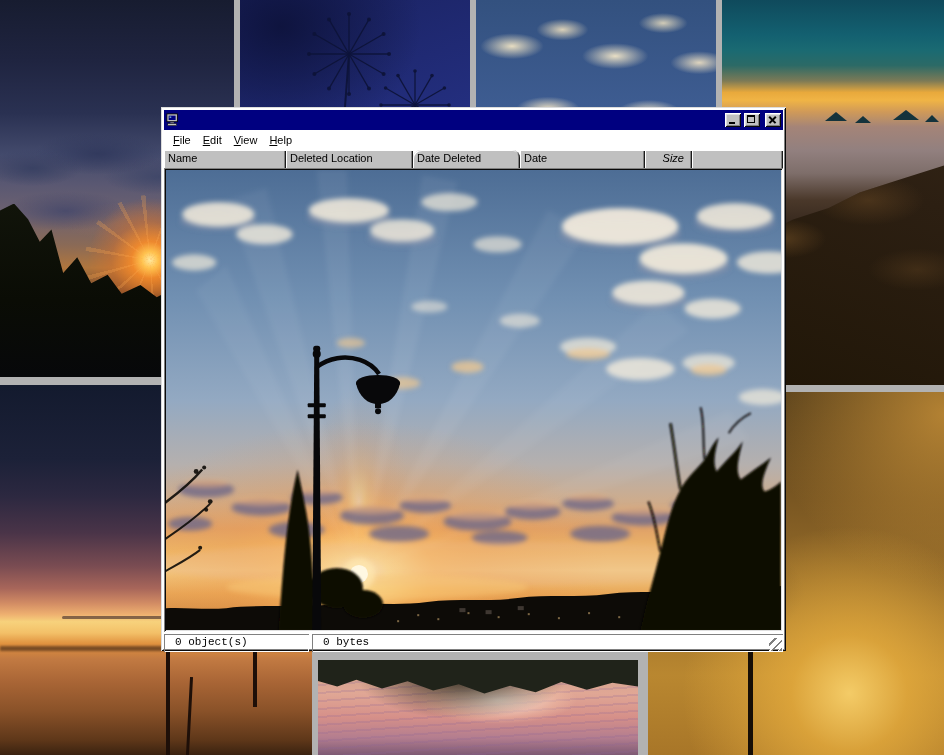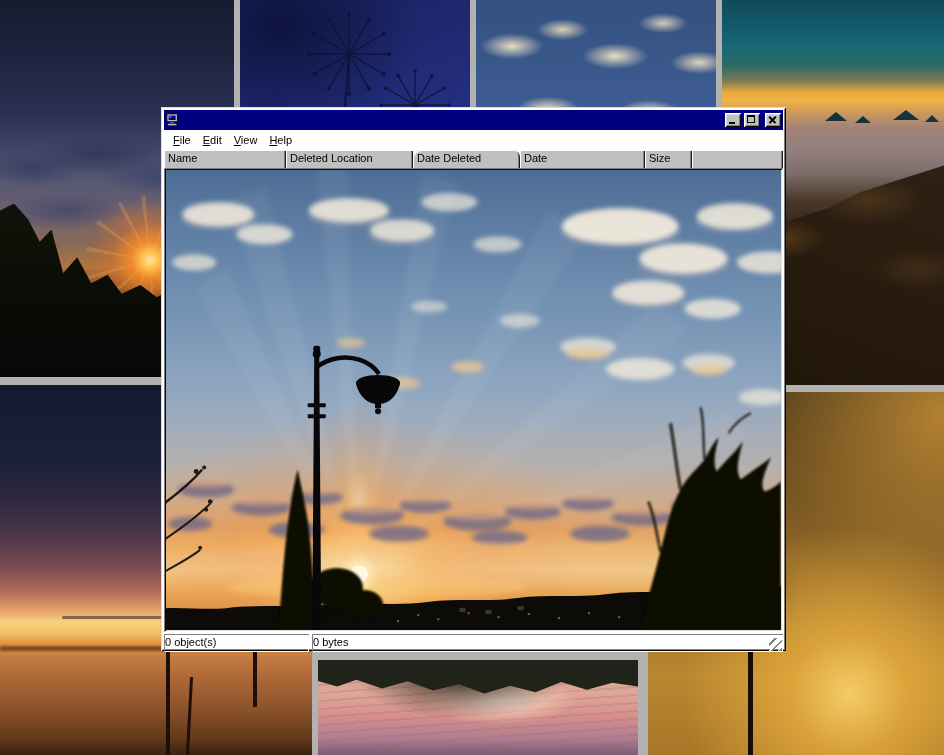--- a/index.html
+++ b/index.html
@@ -101,27 +101,27 @@
   .g-max{position:absolute;left:3px;top:2px;width:8px;height:8px;border:1px solid #000;border-top-width:2px;box-sizing:border-box;}
   .g-x1,.g-x2{position:absolute;left:3px;top:6px;width:9px;height:1.6px;background:#000;}
   .g-x1{transform:rotate(45deg);} .g-x2{transform:rotate(-45deg);}
   .menubar{height:20px;flex:0 0 20px;display:flex;align-items:center;padding-left:3px;font-size:11px;color:#000;}
   .menu-item{padding:2px 6px;cursor:default;}
   .accel{text-decoration:underline;}
   .headerrow{height:17px;flex:0 0 17px;display:flex;font-size:11px;color:#000;margin:0 0 1px 0;}
   .col{box-sizing:border-box;height:32px;line-height:16px;padding:0 4px;background:#c0c0c0;
     box-shadow:inset 1px 1px 0 #ffffff, inset -1px -1px 0 #1a1a1a, inset -2px -2px 0 #808080;
     overflow:hidden;white-space:nowrap;}
-  .col.size{text-align:left;padding-right:8px;}
+  .col.size{text-align:right;padding-right:8px;font-style:italic;}
   .col.spacer{flex:1;}
   .content{flex:1;position:relative;background:#000;padding:2px;box-sizing:border-box;
     box-shadow:inset 1px 1px 0 #808080, inset -1px -1px 0 #ffffff, inset 2px 2px 0 #0a0a0a, inset -2px -2px 0 #dfdfdf;}
   .content svg{display:block;width:100%;height:100%;}
   .statusbar{height:18px;flex:0 0 18px;margin-top:2px;display:flex;gap:3px;font-size:11px;color:#000;position:relative;}
-  .spanel{box-shadow:inset 1px 1px 0 #808080, inset -1px -1px 0 #ffffff;padding:2px 5px 0 1px;box-sizing:border-box;overflow:hidden;white-space:nowrap;}
+  .spanel{box-shadow:inset 1px 1px 0 #808080, inset -1px -1px 0 #ffffff;padding:2px 5px 0 11px;box-sizing:border-box;overflow:hidden;white-space:nowrap;font-family:Liberation Mono, monospace;}
   .spanel.first{width:145px;flex:0 0 145px;}
   .spanel.second{flex:1;margin-right:0;}
   .grip{position:absolute;right:1px;bottom:1px;width:13px;height:13px;
     background:repeating-linear-gradient(135deg, rgba(0,0,0,0) 0 3px, #ffffff 3px 4px, #808080 4px 6px);}
 </style>
 </head>
 <body>
 
 <div>
 

